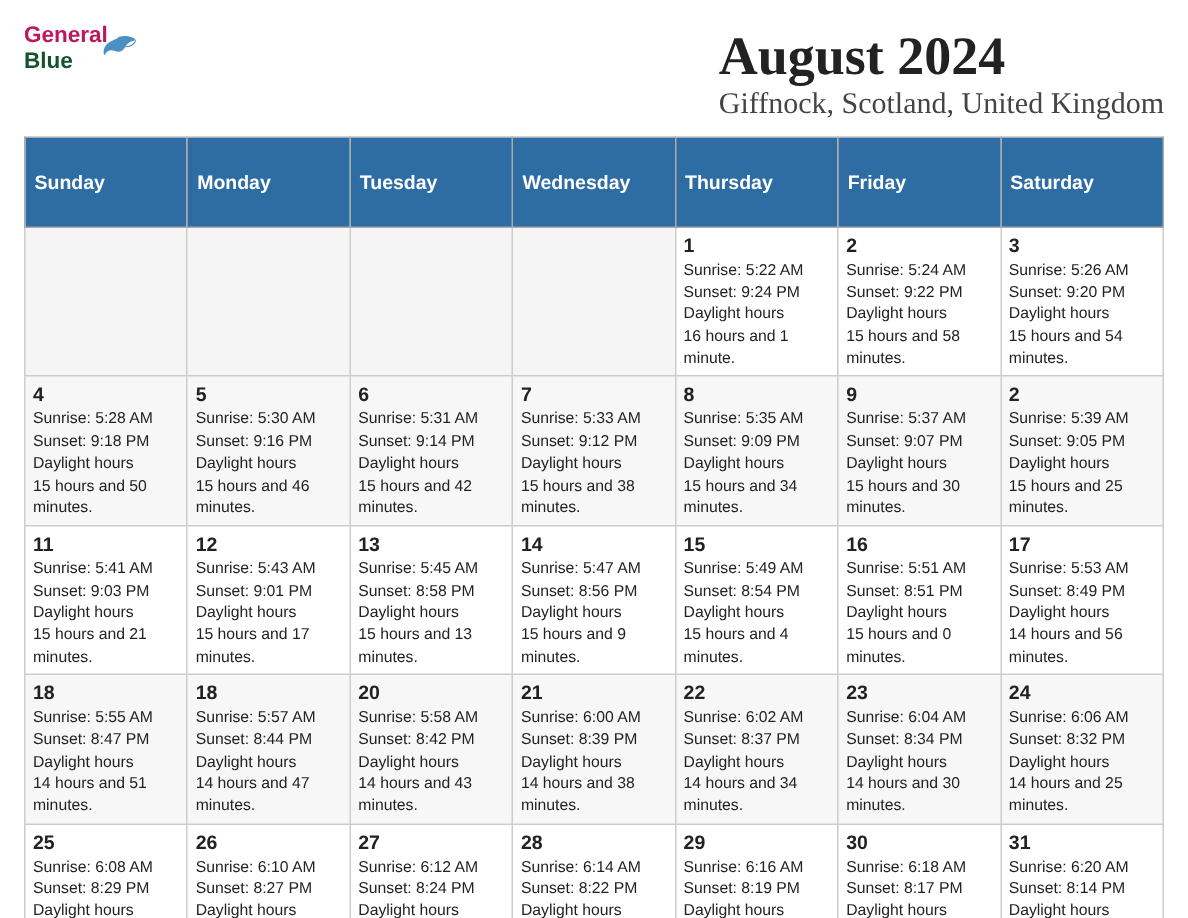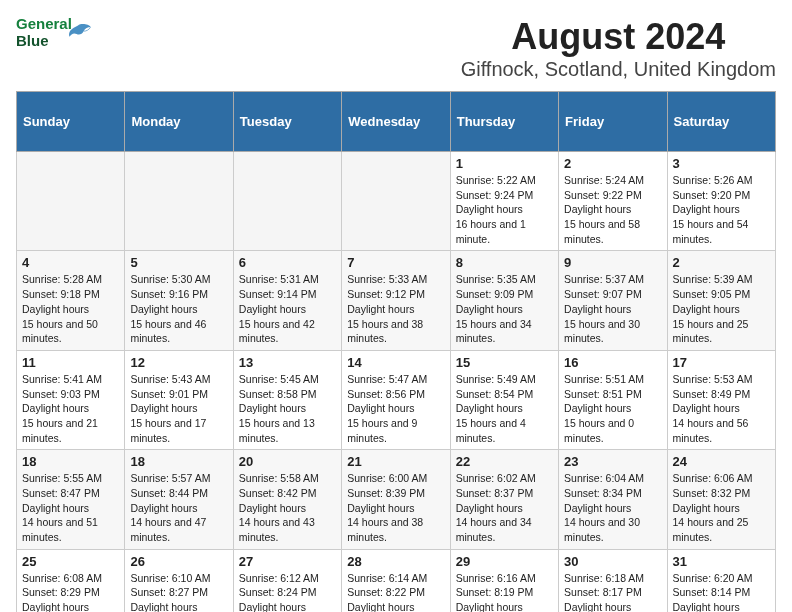--- a/index.html
+++ b/index.html
@@ -15,21 +15,22 @@
       justify-content: space-between;
       align-items: flex-start;
       margin-bottom: 10px;
     }
     .logo {
       display: flex;
       flex-direction: column;
       align-items: flex-start;
     }
     .title-block {
-      text-align: center;
+      text-align: left;
+      font-family: Liberation Serif, serif;
     }
     .month-year {
       font-size: 36px;
       font-weight: bold;
       color: #222;
     }
     .location {
       font-size: 20px;
       color: #444;
     }
@@ -74,21 +75,21 @@
     tr.row-even td:not(.empty) { background: #fff; }
     tr.row-odd td:not(.empty) { background: #f7f7f7; }
   </style>
 </head>
 <body>
 
 <div class="header">
   <div class="logo">
     <div style="display:flex; align-items:center; gap:4px;">
       <div style="position:relative; width:44px; height:36px;">
-        <div style="font-size:15px; font-weight:bold; color:#15803d; line-height:1.1;">
+        <div style="font-size:15px; font-weight:bold; color:#be185d; line-height:1.1;">
           <span>General</span>
         </div>
         <div style="font-size:15px; font-weight:bold; color:#14532d; line-height:1.1;">
           <span>Blue</span>
         </div>
       </div>
       <svg width="28" height="28" viewBox="0 0 40 40">
         <path d="M20 8 C24 4, 36 6, 38 10 C34 10, 30 12, 28 16 C26 20, 22 22, 18 20 C14 18, 10 20, 8 24 C6 20, 8 14, 14 11 Z" fill="#4a90c4"></path>
         <path d="M38 10 C36 14, 32 16, 28 16" stroke="#4a90c4" stroke-width="1" fill="none"></path>
       </svg>

